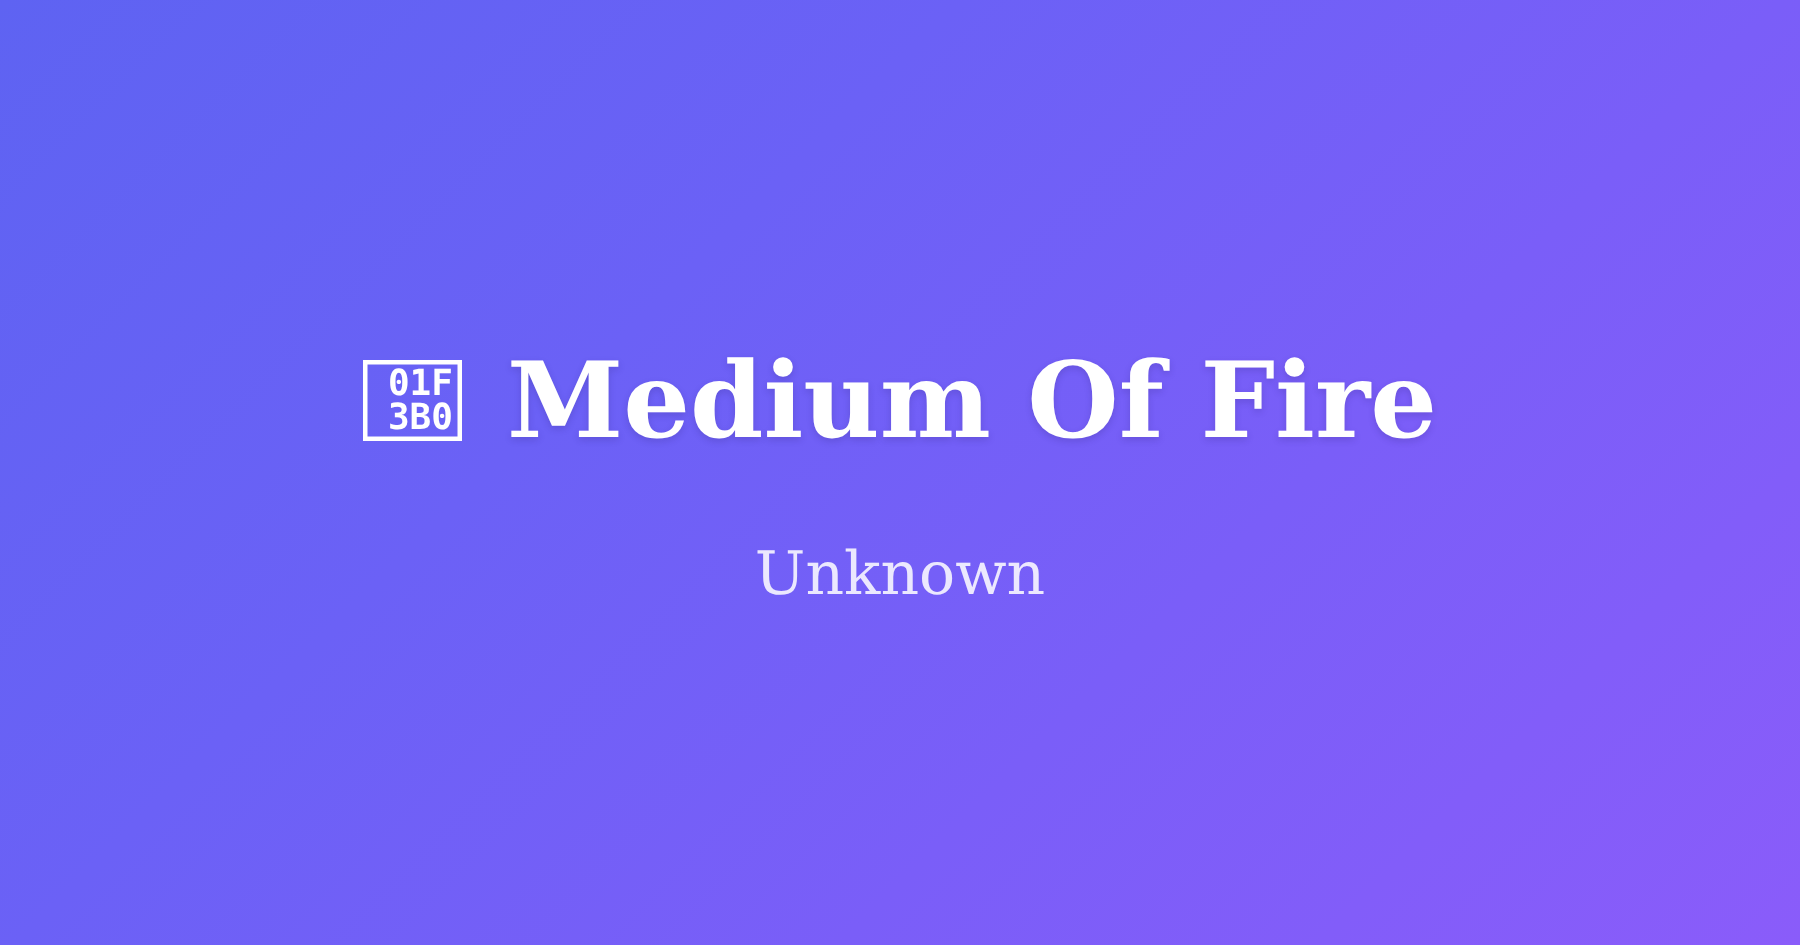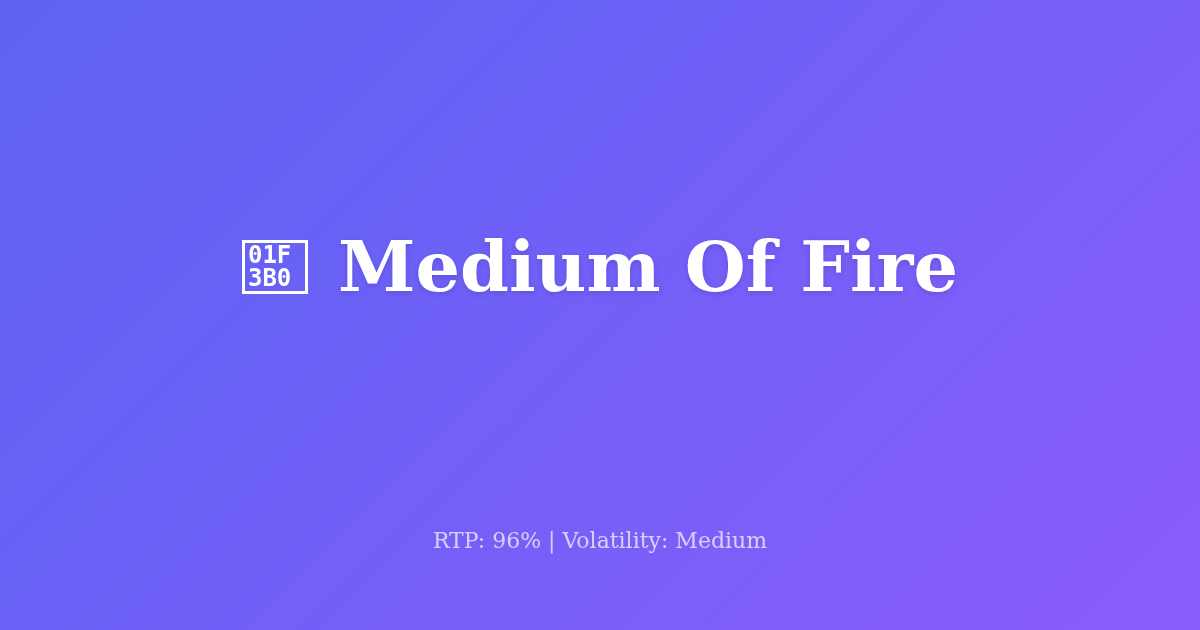--- a/index.html
+++ b/index.html
@@ -50,21 +50,21 @@
   }
 
   
   .tofu {
     box-sizing: border-box;
     width: 66px;
     height: 54px;
     border: 3px solid #ffffff;
     display: flex;
     flex-direction: column;
-    align-items: flex-start;
+    align-items: flex-end;
     justify-content: center;
     line-height: 1;
     padding: 2px 3px;
   }
 
   .tofu-row {
     font-family: "DejaVu Sans Mono", "Liberation Mono", monospace;
     font-weight: 700;
     font-size: 24px;
     letter-spacing: 0px;
@@ -125,16 +125,16 @@
       <span class="tofu">
         <span class="tofu-row">01F</span>
         <span class="tofu-row">3B0</span>
       </span>
     </span>
 
     <h1 class="game-title">Medium Of Fire</h1>
 
   </div>
 
+  <div class="game-provider">Unknown</div>
 
-  <div class="game-stats">RTP: 96% | Volatility: Medium</div>
 
 </div>
 
 </body></html>

